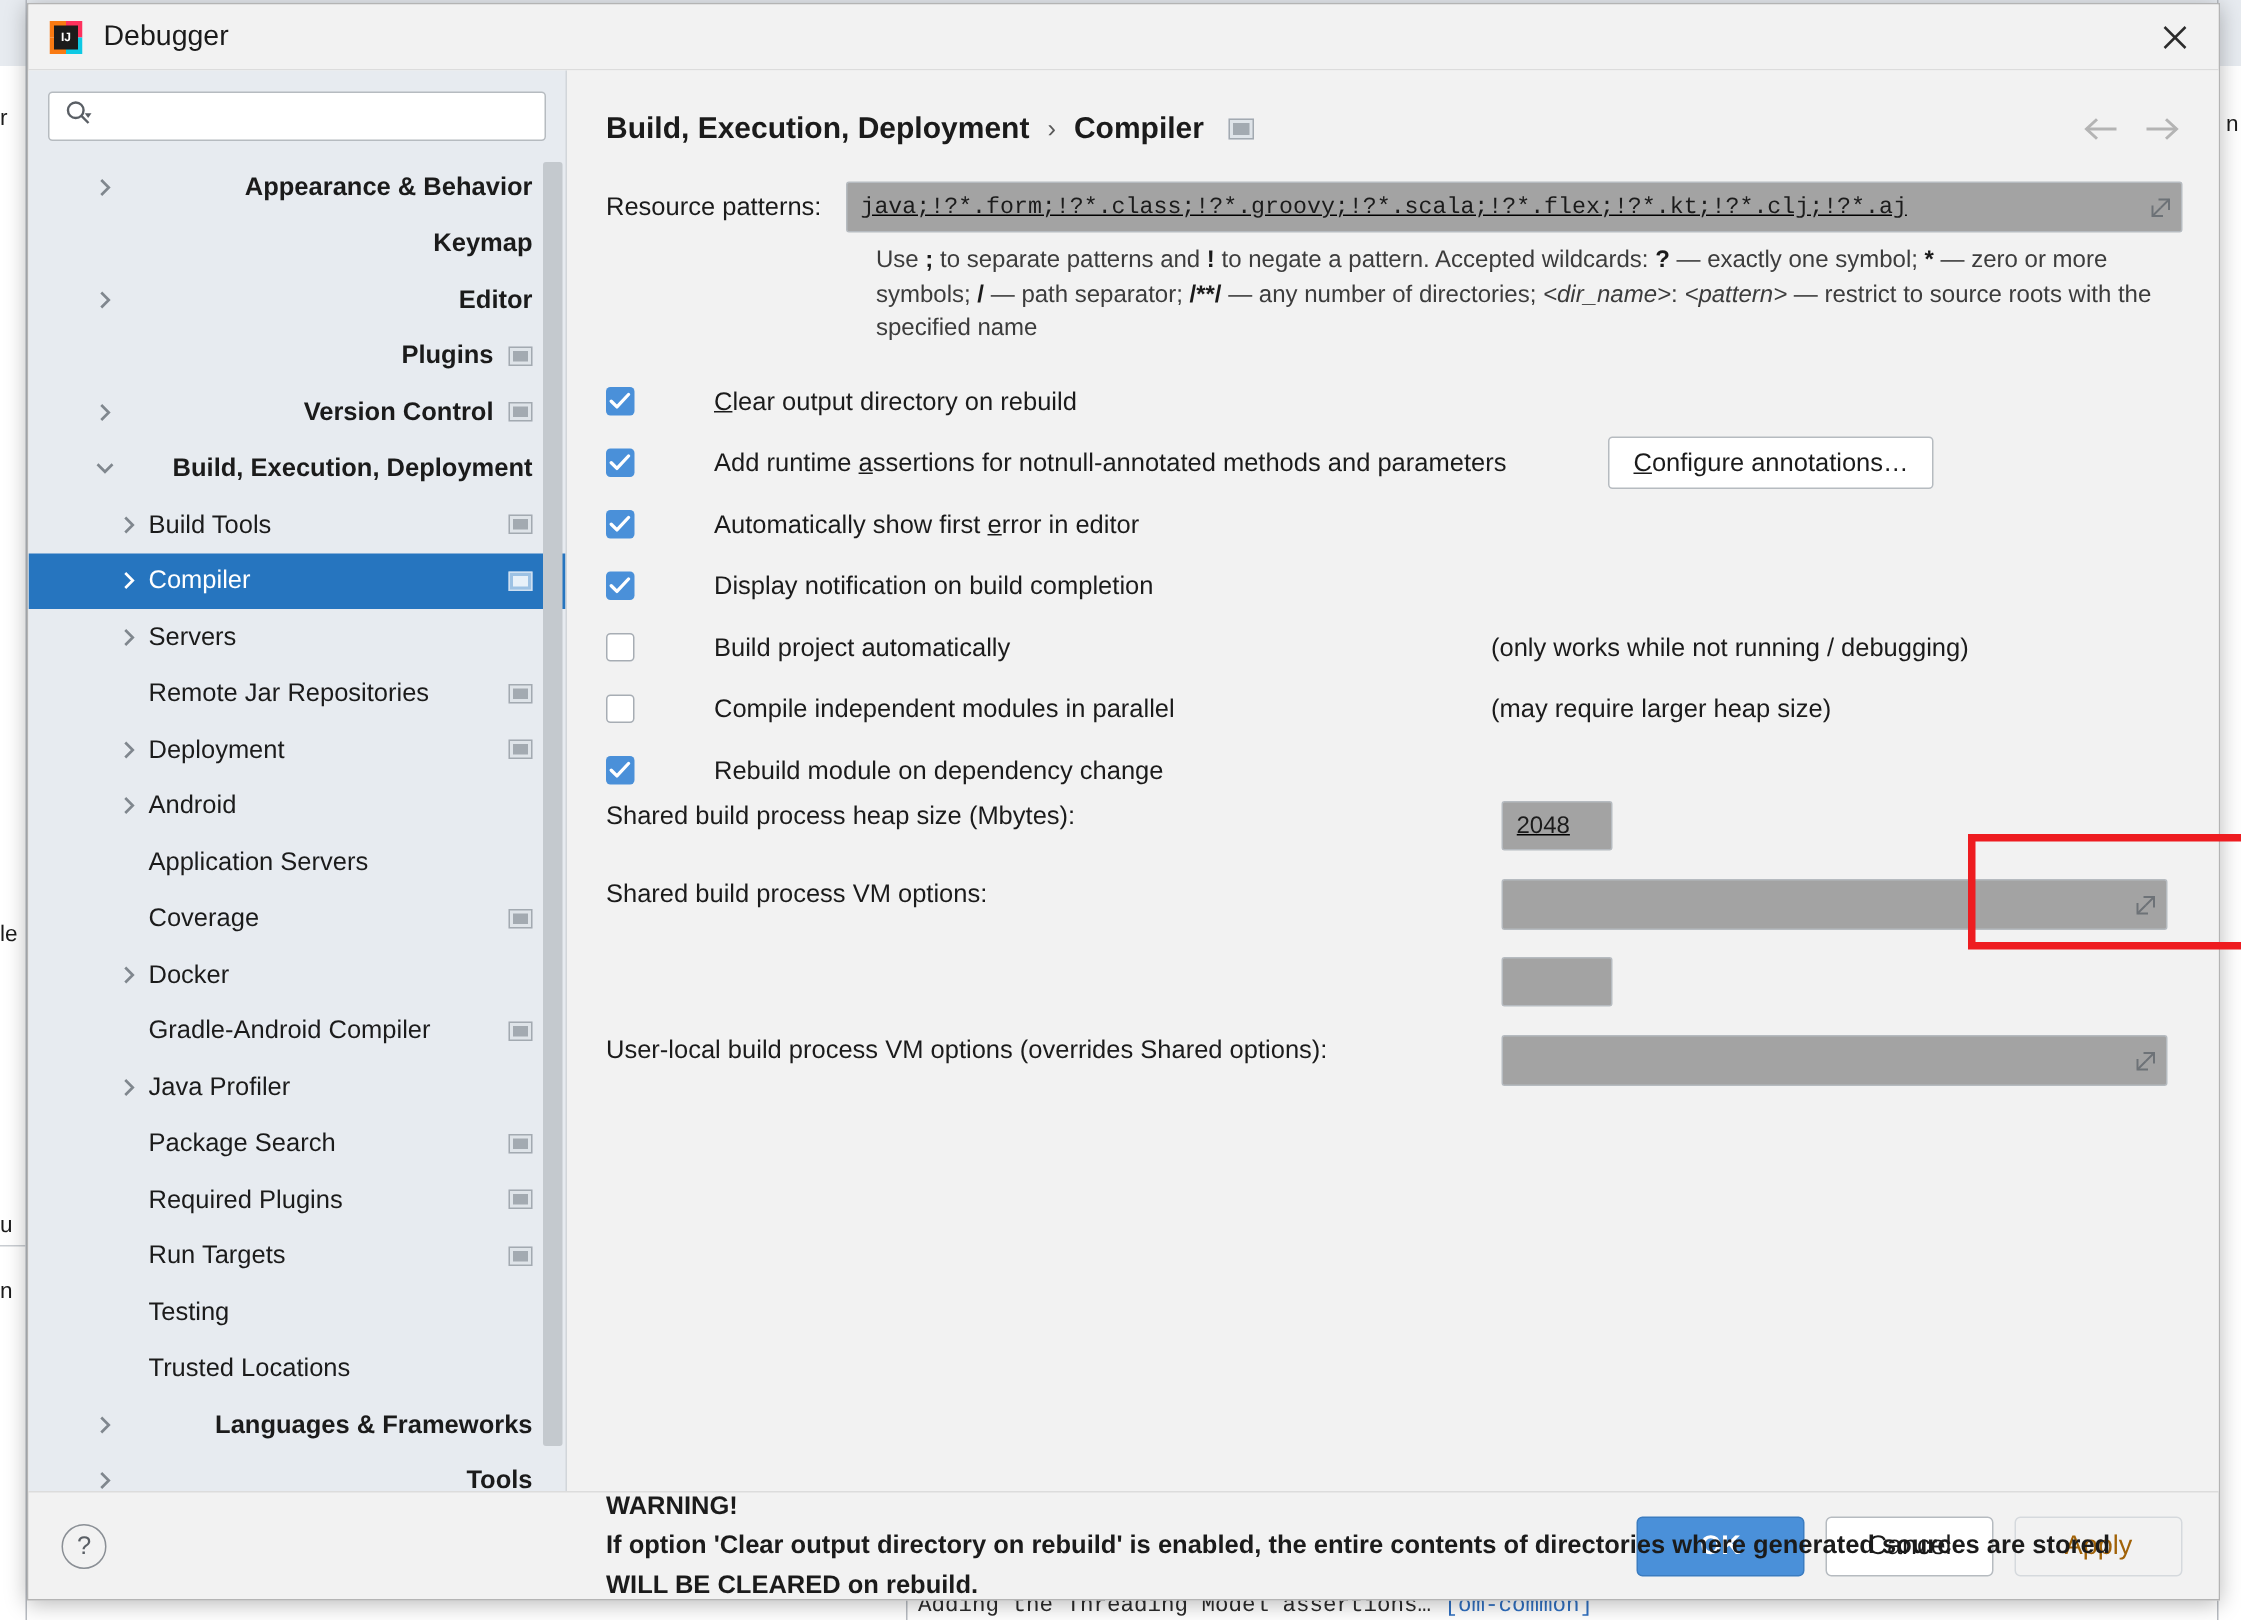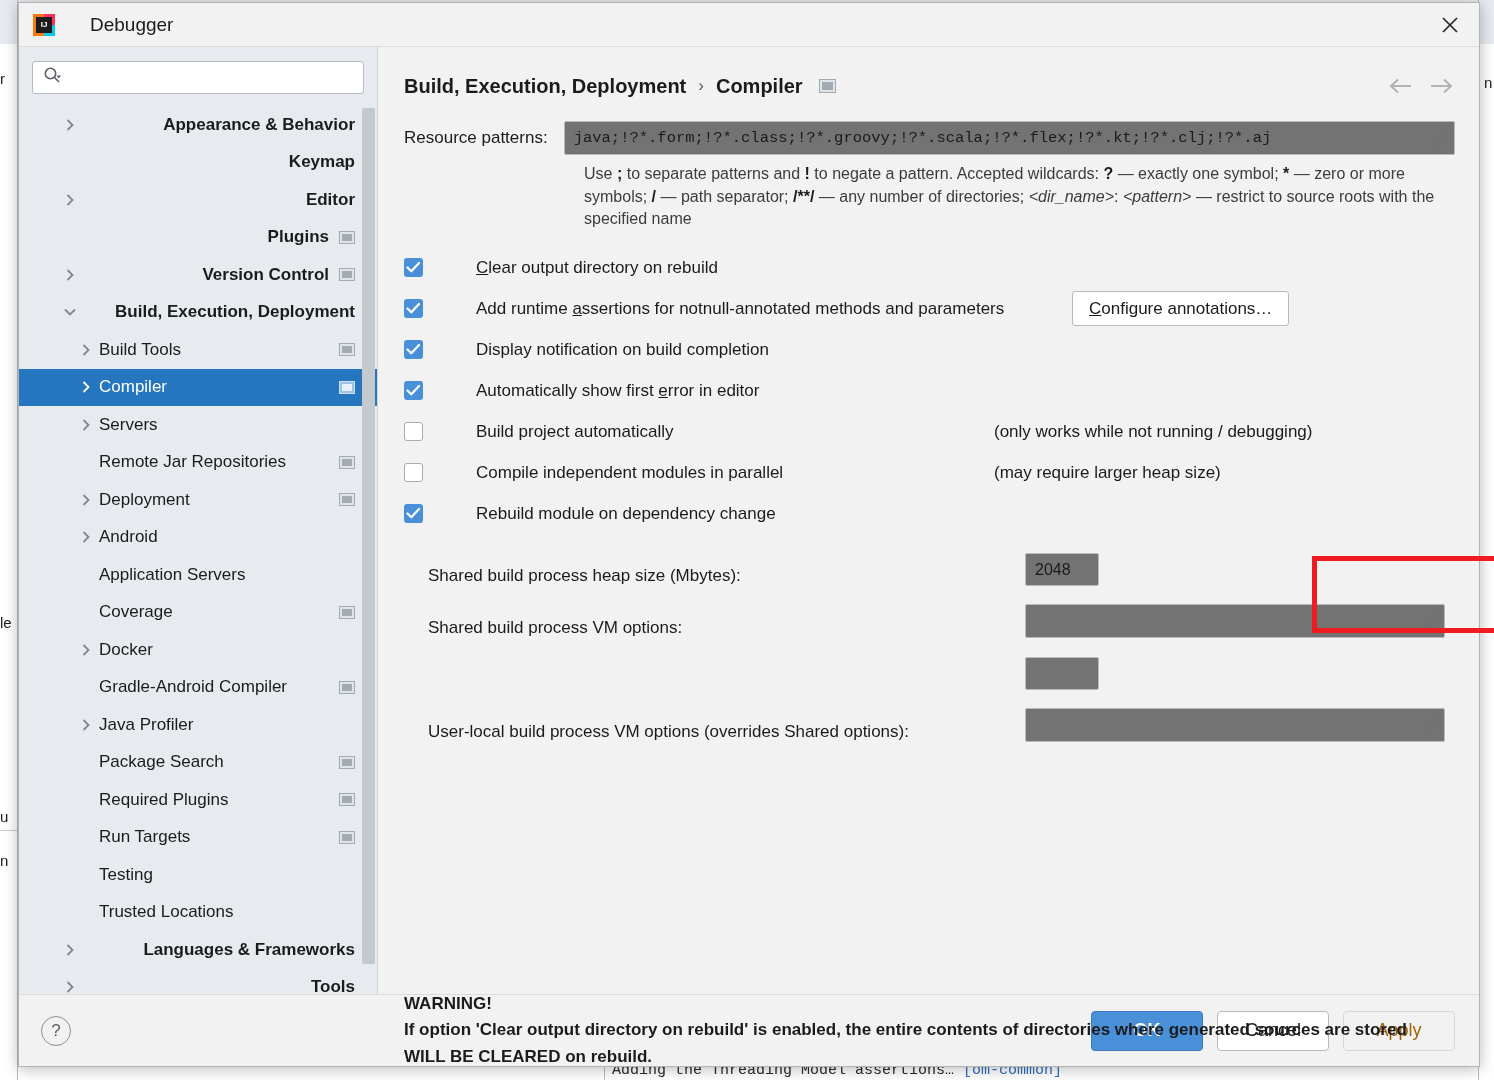--- a/index.html
+++ b/index.html
@@ -57,21 +57,20 @@
   }
 
   
   #titlebar {
     height: 44px;
     background: #f2f2f2;
     border-bottom: 1px solid #dcdcdc;
     display: flex; align-items: center;
     padding: 0 8px 0 14px;
     flex: 0 0 auto;
-    gap: 21px;
   }
   #app-icon {
     width: 22px; height: 22px;
     margin-right: 14px;
     position: relative;
     flex: 0 0 auto;
   }
   #title-text {
     font-size: 19px;
     color: #1b1b1b;
@@ -228,27 +227,28 @@
   #res-row {
     display: flex; align-items: center;
     margin-bottom: 8px;
   }
   #res-label {
     font-size: 17px; color: #1b1b1b;
     white-space: nowrap;
     margin-right: 16px;
   }
   .text-field {
-    background: #737373;
+    background: #a3a3a3;
     border: 1px solid #b6bbc0;
     border-radius: 2px;
     height: 34px;
     display: flex; align-items: center;
     padding: 0 6px 0 9px;
     position: relative;
+    text-decoration: underline;
   }
   .text-field input {
     border: 0; outline: 0; background: transparent;
     width: 100%; height: 100%;
     font-size: 16px;
     color: #1b1b1b;
     font-family: "Liberation Sans", sans-serif;
   }
   .text-field.mono input {
     font-family: "Liberation Mono", monospace;
@@ -313,24 +313,23 @@
     font-size: 17px;
     color: #1b1b1b;
     font-family: "Liberation Sans", sans-serif;
     display: flex; align-items: center;
     cursor: default;
   }
   .side-btn u { text-decoration: underline; }
 
   
   .field-row {
-    display: flex; align-items: flex-end;
+    display: flex; align-items: flex-start;
     height: 52px;
     position: relative;
-    margin-left: 24px;
   }
   .field-row .flabel {
     font-size: 17px; color: #1b1b1b;
     white-space: nowrap;
   }
   .small-input {
     position: absolute;
     left: 597px;
     width: 74px; height: 33px;
   }
@@ -694,29 +693,29 @@
               </span>
               <span class="cb-label">Add runtime <u>a</u>ssertions for notnull-annotated methods and parameters</span>
               <button class="side-btn"><u>C</u>onfigure annotations…</button>
             </div>
             <div class="cb-row">
               <span class="cbx on">
                 <svg width="15" height="13" viewBox="0 0 15 13">
                   <polyline points="1.5,6.5 5.3,10.3 13,2" fill="none" stroke="#ffffff" stroke-width="2.2" stroke-linecap="round" stroke-linejoin="round"></polyline>
                 </svg>
               </span>
-              <span class="cb-label">Display notification on build completion</span>
+              <span class="cb-label">Automatically show first <u>e</u>rror in editor</span>
             </div>
             <div class="cb-row">
               <span class="cbx on">
                 <svg width="15" height="13" viewBox="0 0 15 13">
                   <polyline points="1.5,6.5 5.3,10.3 13,2" fill="none" stroke="#ffffff" stroke-width="2.2" stroke-linecap="round" stroke-linejoin="round"></polyline>
                 </svg>
               </span>
-              <span class="cb-label">Automatically show first <u>e</u>rror in editor</span>
+              <span class="cb-label">Display notification on build completion</span>
             </div>
             <div class="cb-row">
               <span class="cbx off"></span>
               <span class="cb-label">Build project automatically</span>
               <span class="cb-note">(only works while not running / debugging)</span>
             </div>
             <div class="cb-row">
               <span class="cbx off"></span>
               <span class="cb-label">Compile independent modules in parallel</span>
               <span class="cb-note">(may require larger heap size)</span>

